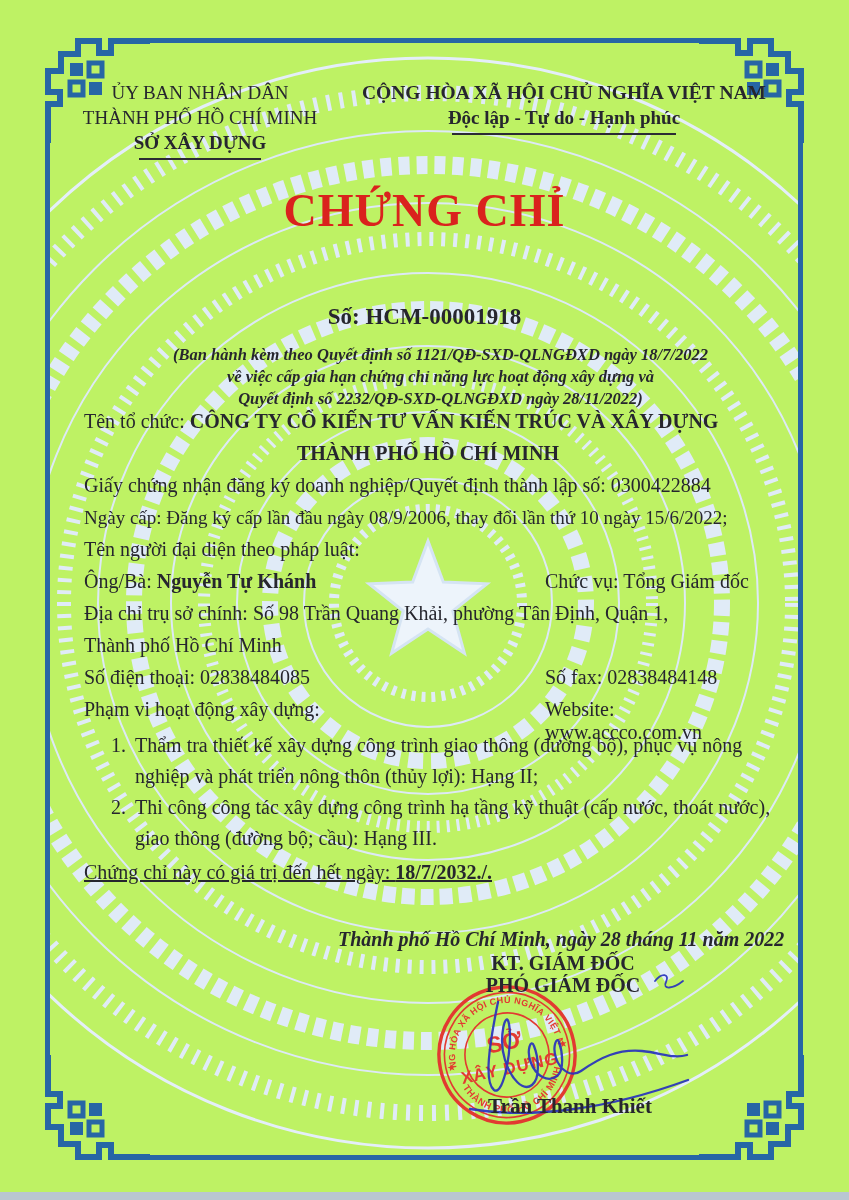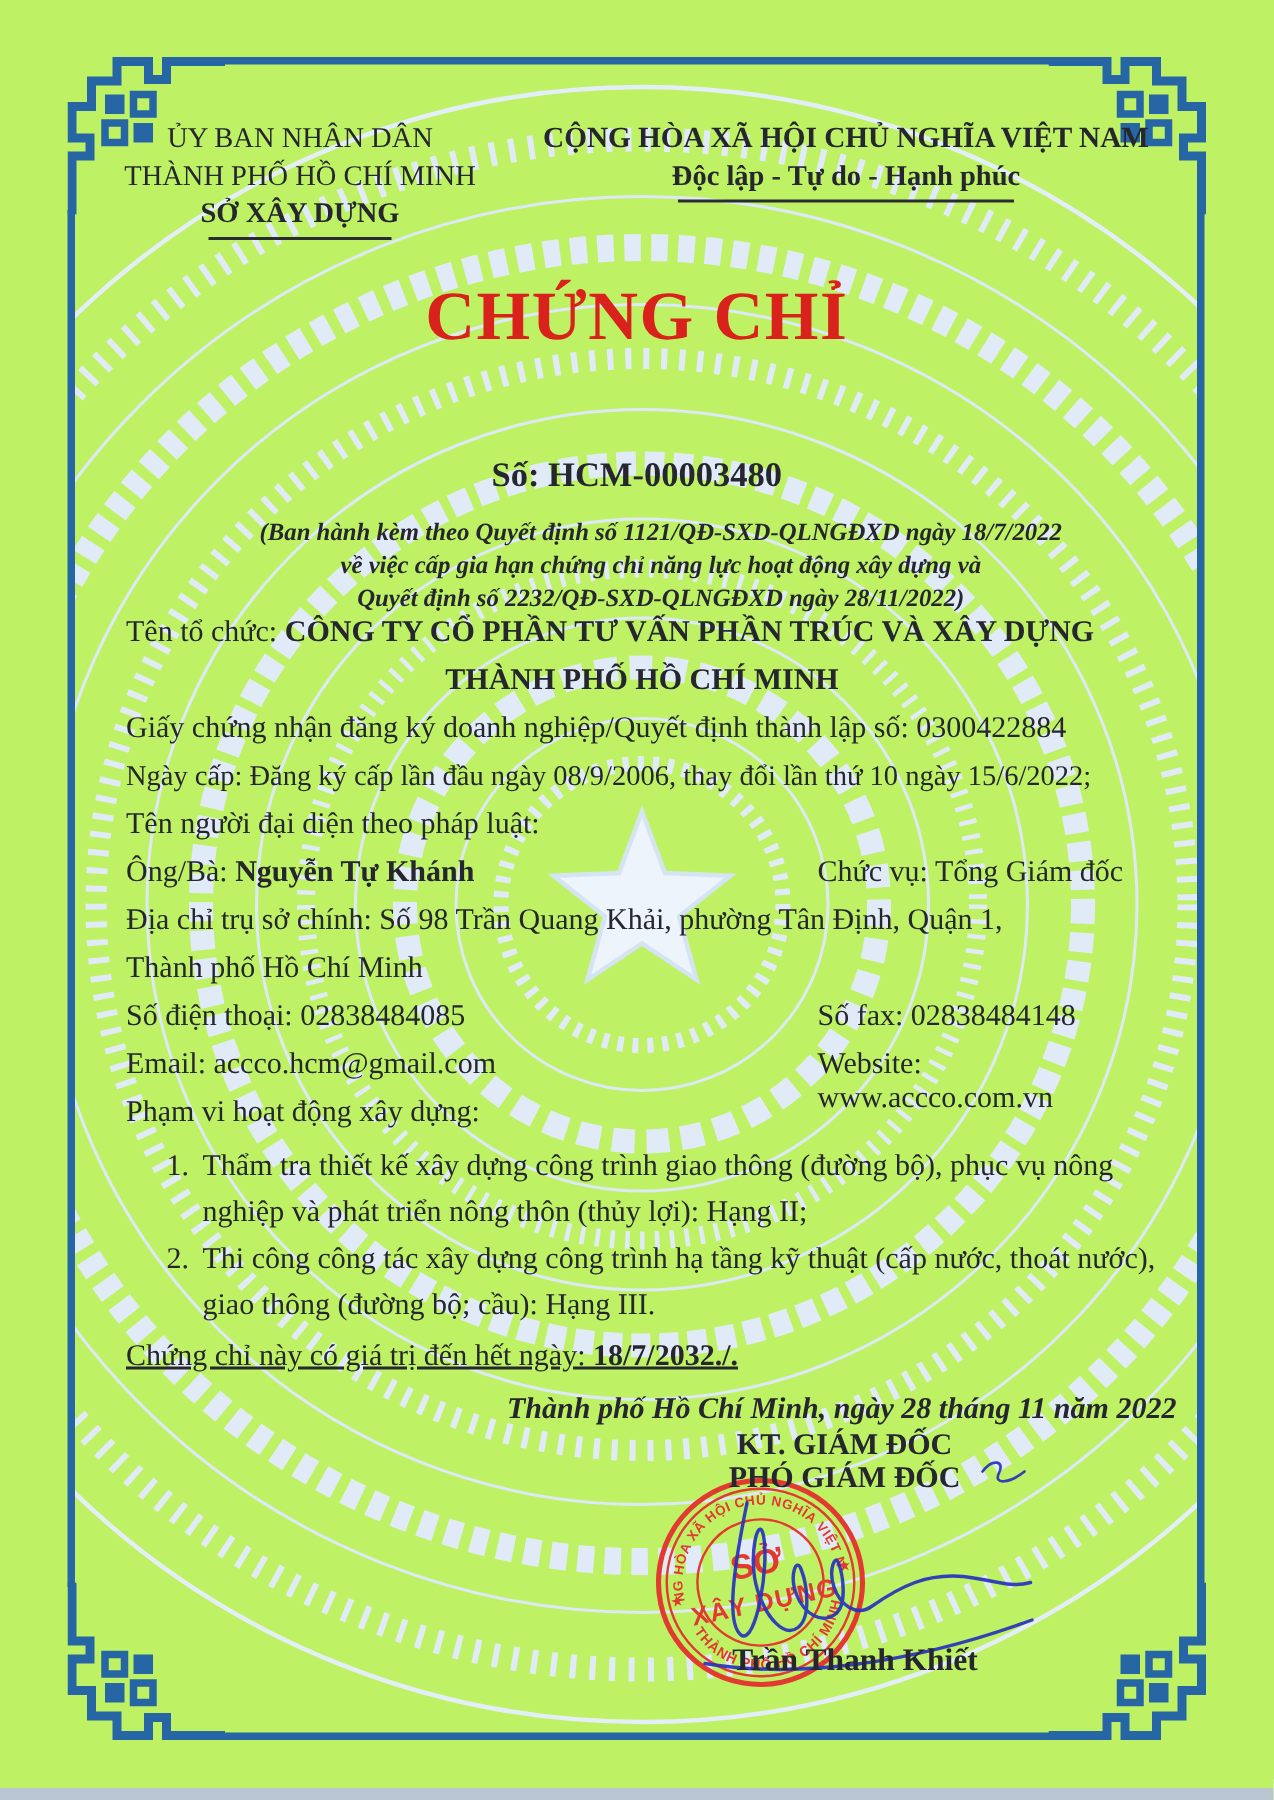--- a/index.html
+++ b/index.html
@@ -115,47 +115,46 @@
     <div class="b">SỞ XÂY DỰNG</div>
     <div class="uline" style="width:122px"></div>
   </div>
   <div class="abs national">
     <div class="b" style="font-size:19.5px">CỘNG HÒA XÃ HỘI CHỦ NGHĨA VIỆT NAM</div>
     <div class="b">Độc lập - Tự do - Hạnh phúc</div>
     <div class="uline" style="width:224px"></div>
   </div>
 
   <div class="abs ctr title1 red">CHỨNG CHỈ</div>
-  <div class="abs ctr serial">Số: HCM-00003480</div>
+  <div class="abs ctr serial">Số: HCM-00001918</div>
   <div class="abs ctr note">
     <div>(Ban hành kèm theo Quyết định số 1121/QĐ-SXD-QLNGĐXD ngày 18/7/2022</div>
     <div>về việc cấp gia hạn chứng chỉ năng lực hoạt động xây dựng và</div>
     <div>Quyết định số 2232/QĐ-SXD-QLNGĐXD ngày 28/11/2022)</div>
   </div>
 
   <div class="abs content">
     <div class="ln">
-      <span>Tên tổ chức: </span><span class="b">CÔNG TY CỔ PHẦN TƯ VẤN PHẦN TRÚC VÀ XÂY DỰNG</span>
+      <span>Tên tổ chức: </span><span class="b">CÔNG TY CỔ KIẾN TƯ VẤN KIẾN TRÚC VÀ XÂY DỰNG</span>
     </div>
     <div class="ln ctrln b">THÀNH PHỐ HỒ CHÍ MINH</div>
     <div class="ln">Giấy chứng nhận đăng ký doanh nghiệp/Quyết định thành lập số: 0300422884</div>
     <div class="ln fit">Ngày cấp: Đăng ký cấp lần đầu ngày 08/9/2006, thay đổi lần thứ 10 ngày 15/6/2022;</div>
     <div class="ln">Tên người đại diện theo pháp luật:</div>
     <div class="ln row">
       <span>Ông/Bà: </span><span class="b">Nguyễn Tự Khánh</span>
       <span class="rcol">Chức vụ: Tổng Giám đốc</span>
     </div>
     <div class="ln">Địa chỉ trụ sở chính: Số 98 Trần Quang Khải, phường Tân Định, Quận 1,</div>
     <div class="ln">Thành phố Hồ Chí Minh</div>
     <div class="ln row">
       <span>Số điện thoại: 02838484085</span>
       <span class="rcol">Số fax: 02838484148</span>
     </div>
     <div class="ln row">
-      <span>Email: accco.hcm@gmail.com</span>
       <span class="rcol">Website: www.accco.com.vn</span>
     </div>
     <div class="ln">Phạm vi hoạt động xây dựng:</div>
     <div class="scopeitem">
       <span class="num">1.</span>
       <span>Thẩm tra thiết kế xây dựng công trình giao thông (đường bộ), phục vụ nông nghiệp và phát triển nông thôn (thủy lợi): Hạng II;</span>
     </div>
     <div class="scopeitem">
       <span class="num">2.</span>
       <span>Thi công công tác xây dựng công trình hạ tầng kỹ thuật (cấp nước, thoát nước), giao thông (đường bộ; cầu): Hạng III.</span>

